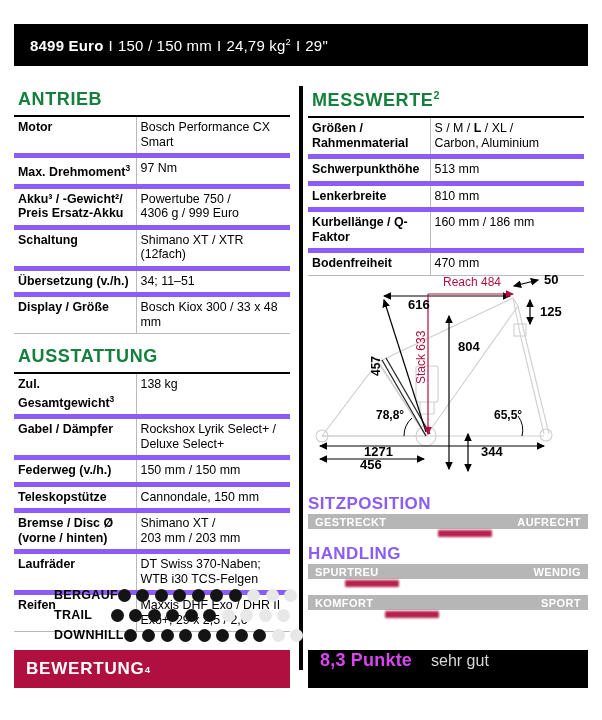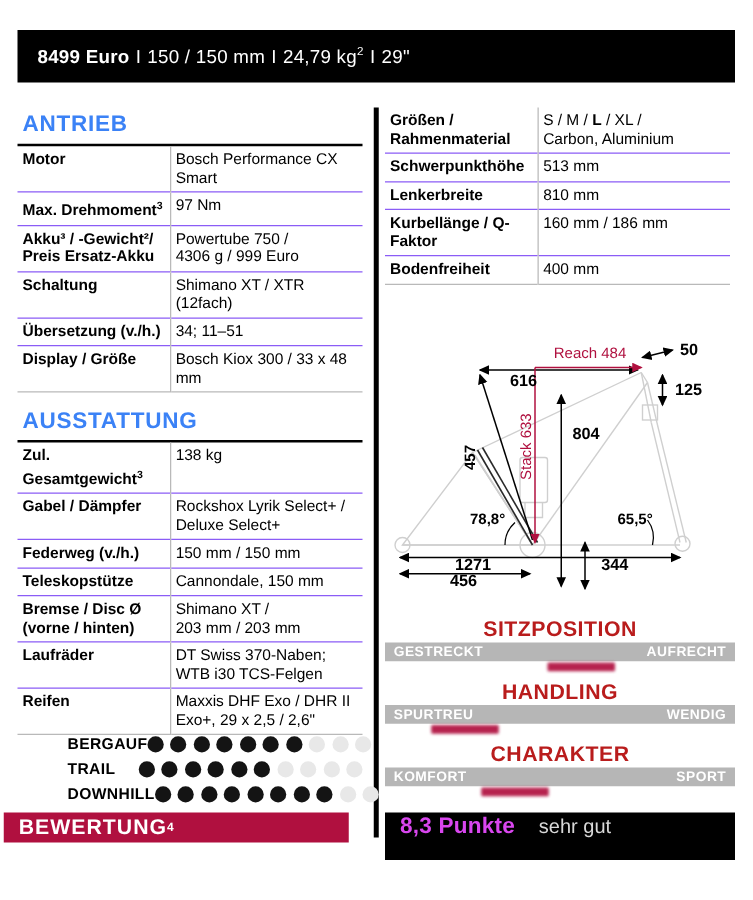--- a/index.html
+++ b/index.html
@@ -52,27 +52,27 @@
     background: #000;
   }
 
   
   .sect-title {
     font-size: 18px;
     font-weight: bold;
     letter-spacing: 0.6px;
     padding: 3px 0 5px 4px;
     border-bottom: 2px solid #000;
-    color: #3b82f6;
+    color: #15803d;
   }
   .sect-title sup { font-size: 0.6em; vertical-align: super; }
 
   
   .spec-table { width: 100%; border-collapse: collapse; }
-  .spec-table tr { border-bottom: 1px solid #8b5cf6; }
+  .spec-table tr { border-bottom: 5px solid #8b5cf6; }
   .spec-table tr:last-child { border-bottom: 1px solid #b9b9b9; }
   .spec-table td {
     vertical-align: top;
     padding: 3px 5px 4px 4px;
     font-size: 12.4px;
     line-height: 14.5px;
     color: #000;
   }
   .spec-table td.k {
     width: 122px;
@@ -109,22 +109,22 @@
   .dot {
     width: 13px; height: 13px;
     border-radius: 50%;
     background: #e8e8e8;
   }
   .dot.on { background: #141414; }
 
   
   .bew-bar {
     position: absolute;
-    left: 3px; top: 650px;
-    width: 276px; height: 24px;
+    left: 14px; top: 650px;
+    width: 276px; height: 38px;
     background: #b0103f;
     display: flex; align-items: center;
     padding-left: 12px;
   }
   .bew-bar span {
     color: #fff;
     font-size: 17px;
     font-weight: bold;
     letter-spacing: 0.8px;
   }
@@ -159,23 +159,22 @@
     position: absolute;
     left: 308px;
     width: 280px;
   }
   .sb1 { top: 494px; }
   .sb2 { top: 544px; }
   .sb3 { top: 594px; }
 
   .slider-title {
     font-size: 17px; font-weight: bold;
-    letter-spacing: 0.4px; color: #b91c1c;
+    letter-spacing: 0.4px; color: #8b5cf6;
     line-height: 19px;
-    text-align: center;
   }
   .slider-bar {
     position: relative;
     height: 15px;
     background: #b6b6b6;
     display: flex; align-items: center;
     justify-content: space-between;
     padding: 0 7px;
     margin-top: 1px;
   }
@@ -279,20 +278,21 @@
           <tr>
             <td class="k">Reifen</td>
             <td class="v">Maxxis DHF Exo / DHR II
 Exo+, 29 x 2,5 / 2,6"</td>
           </tr>
         </tbody>
     </table>
   </div>
 
   <div class="col col-right">
+    <div class="sect-title"><span>MESSWERTE</span><sup>2</sup></div>
     <table class="spec-table">
       <tbody id="messwerte-body">
           <tr>
             <td class="k">Größen /
 Rahmenmaterial</td>
             <td class="v"><span>S / M / </span><span class="b">L</span><span> / XL /
 Carbon, Aluminium</span></td>
           </tr>
           <tr>
             <td class="k">Schwerpunkthöhe</td>
@@ -301,21 +301,21 @@
           <tr>
             <td class="k">Lenkerbreite</td>
             <td class="v">810 mm</td>
           </tr>
           <tr>
             <td class="k">Kurbellänge / Q-Faktor</td>
             <td class="v">160 mm / 186 mm</td>
           </tr>
           <tr>
             <td class="k">Bodenfreiheit</td>
-            <td class="v">400 mm</td>
+            <td class="v">470 mm</td>
           </tr>
         </tbody>
     </table>
   </div>
 
   <div class="geo-wrap">
     <svg width="280" height="218" viewBox="0 0 280 218" xmlns="http://www.w3.org/2000/svg">
       <g fill="none" stroke="#cfcfcf" stroke-width="1.1">
 
         <path d="M14 170 L70 96 L118 170 Z"></path>
@@ -474,21 +474,20 @@
     <div class="slider-bar">
       <span>SPURTREU</span>
       <span>WENDIG</span>
     </div>
     <div class="slider-marker-track">
       <div class="slider-marker" id="mk1" style="left: 23%;"></div>
     </div>
   </div>
 
   <div class="slider-block sb3">
-    <div class="slider-title">CHARAKTER</div>
     <div class="slider-bar">
       <span>KOMFORT</span>
       <span>SPORT</span>
     </div>
     <div class="slider-marker-track">
       <div class="slider-marker" id="mk2" style="left: 37%;"></div>
     </div>
   </div>
 
   <div class="bew-bar">

